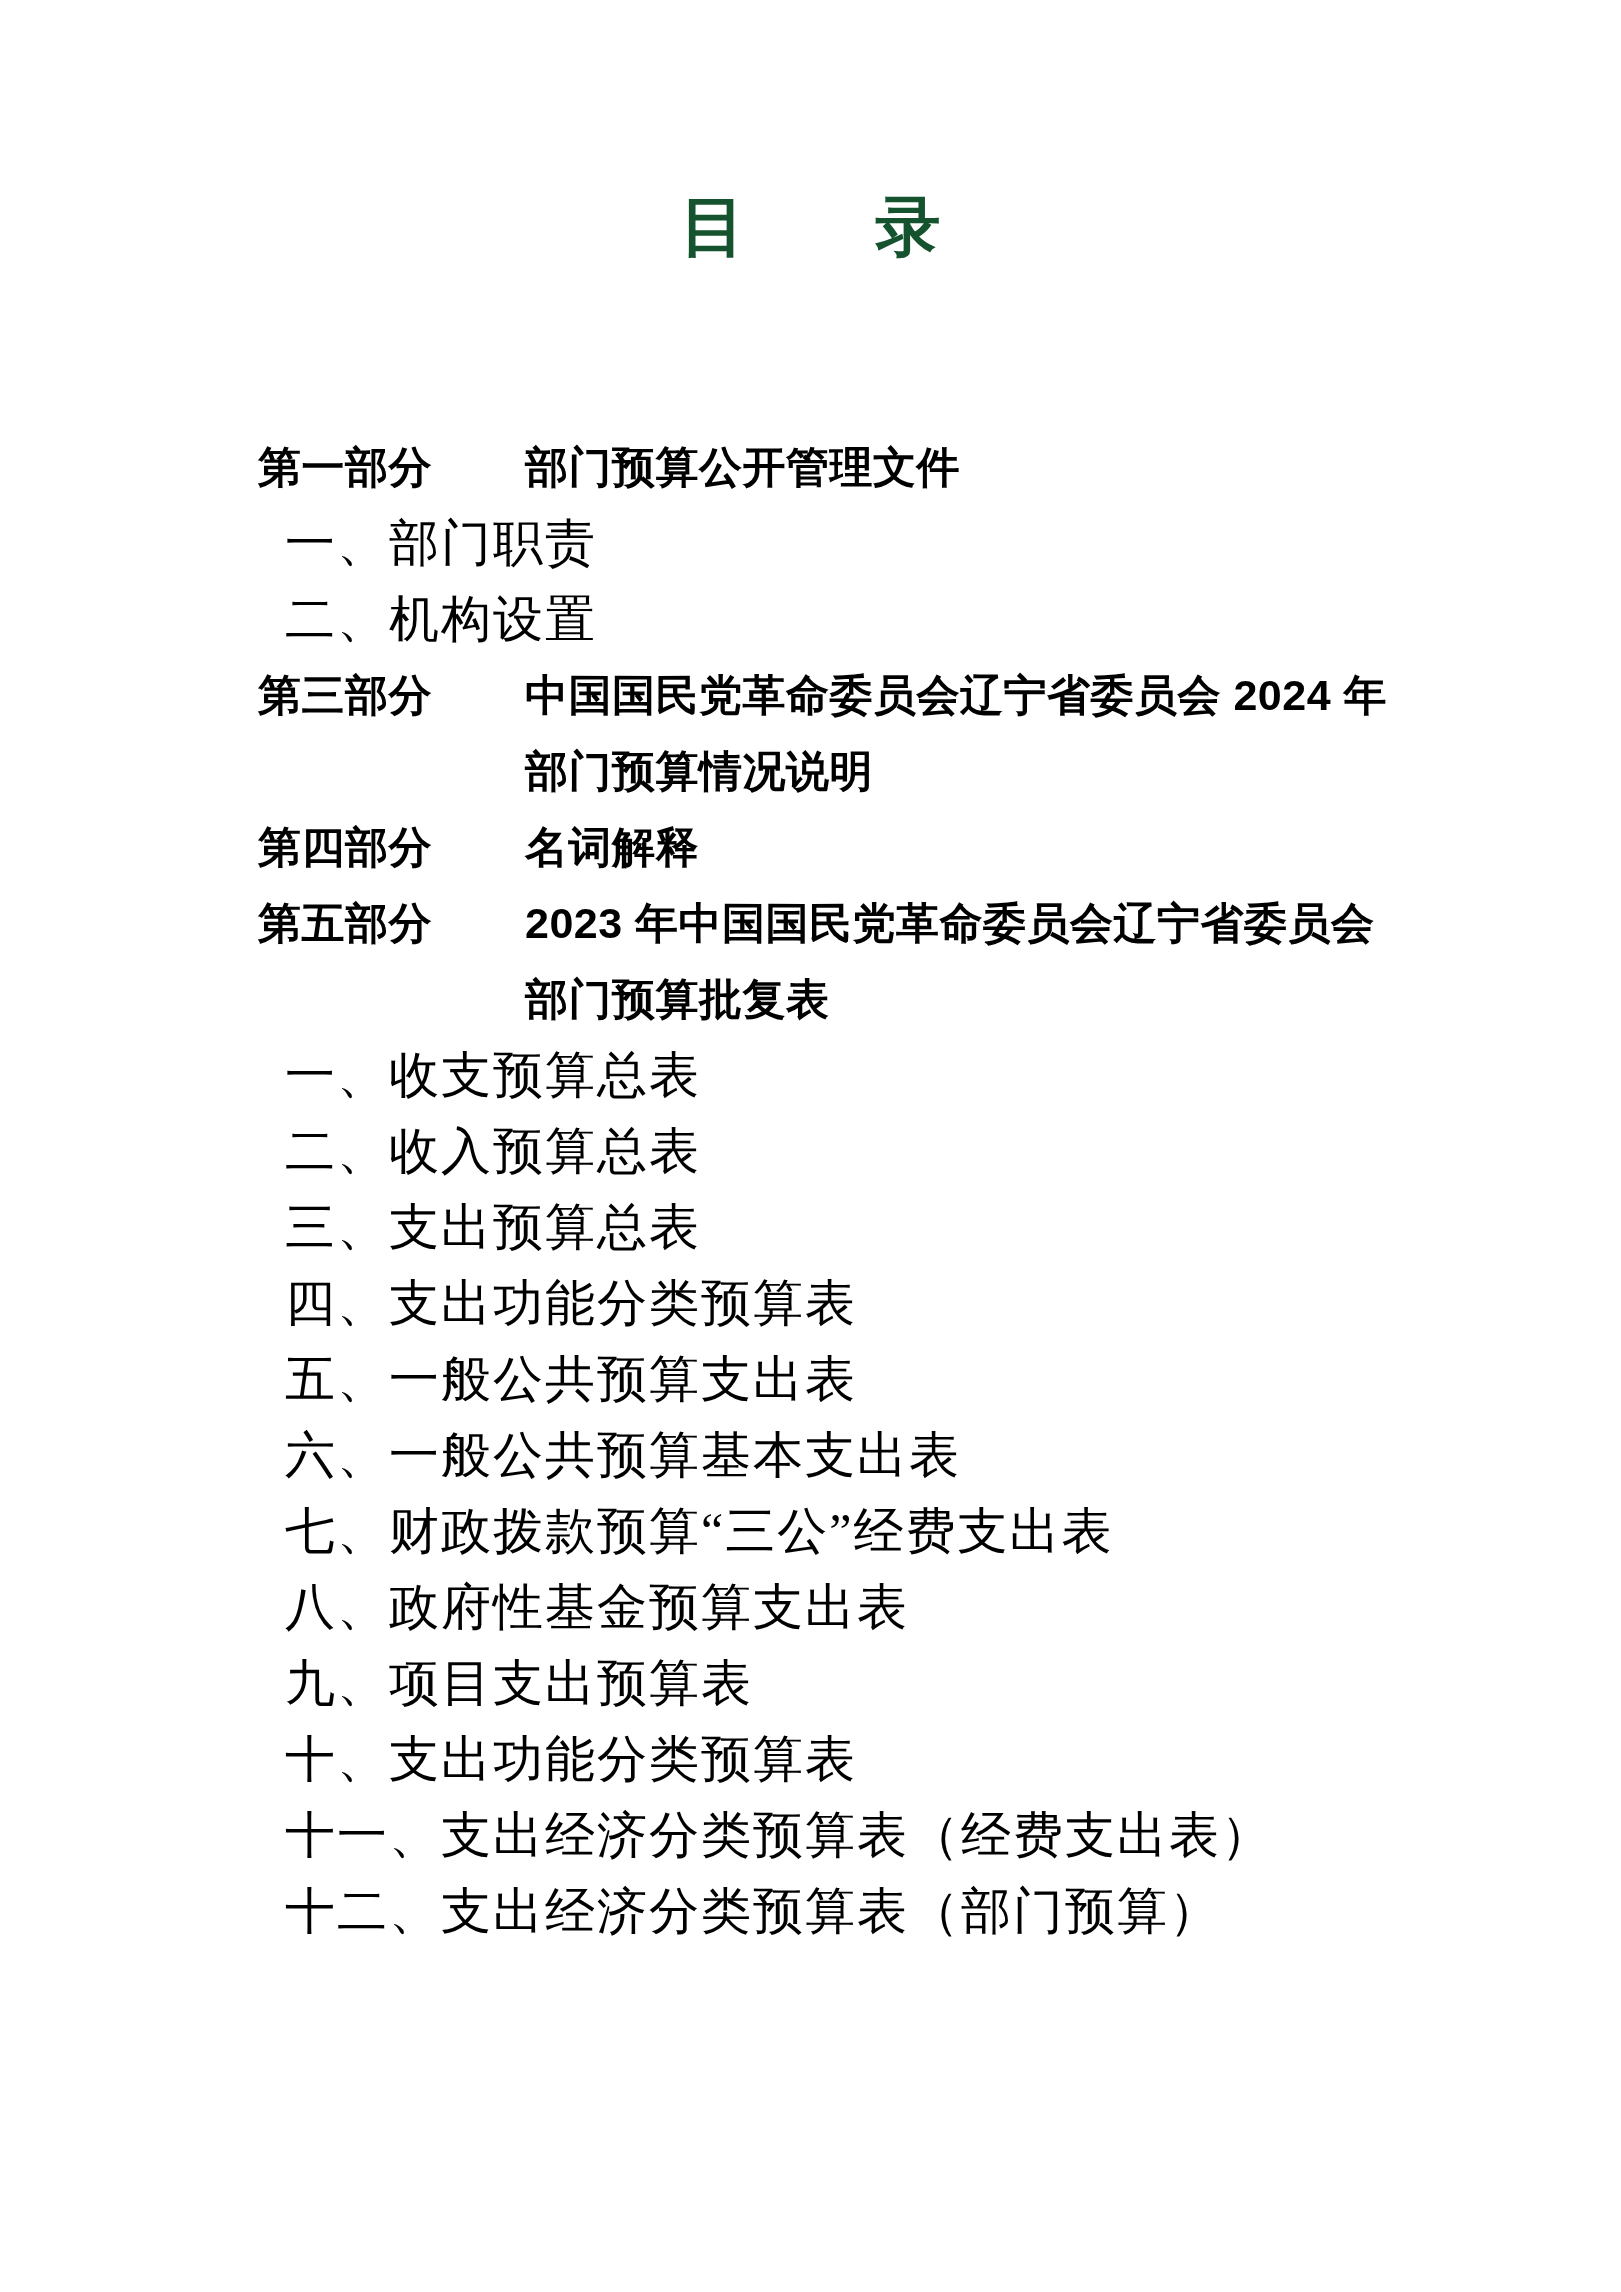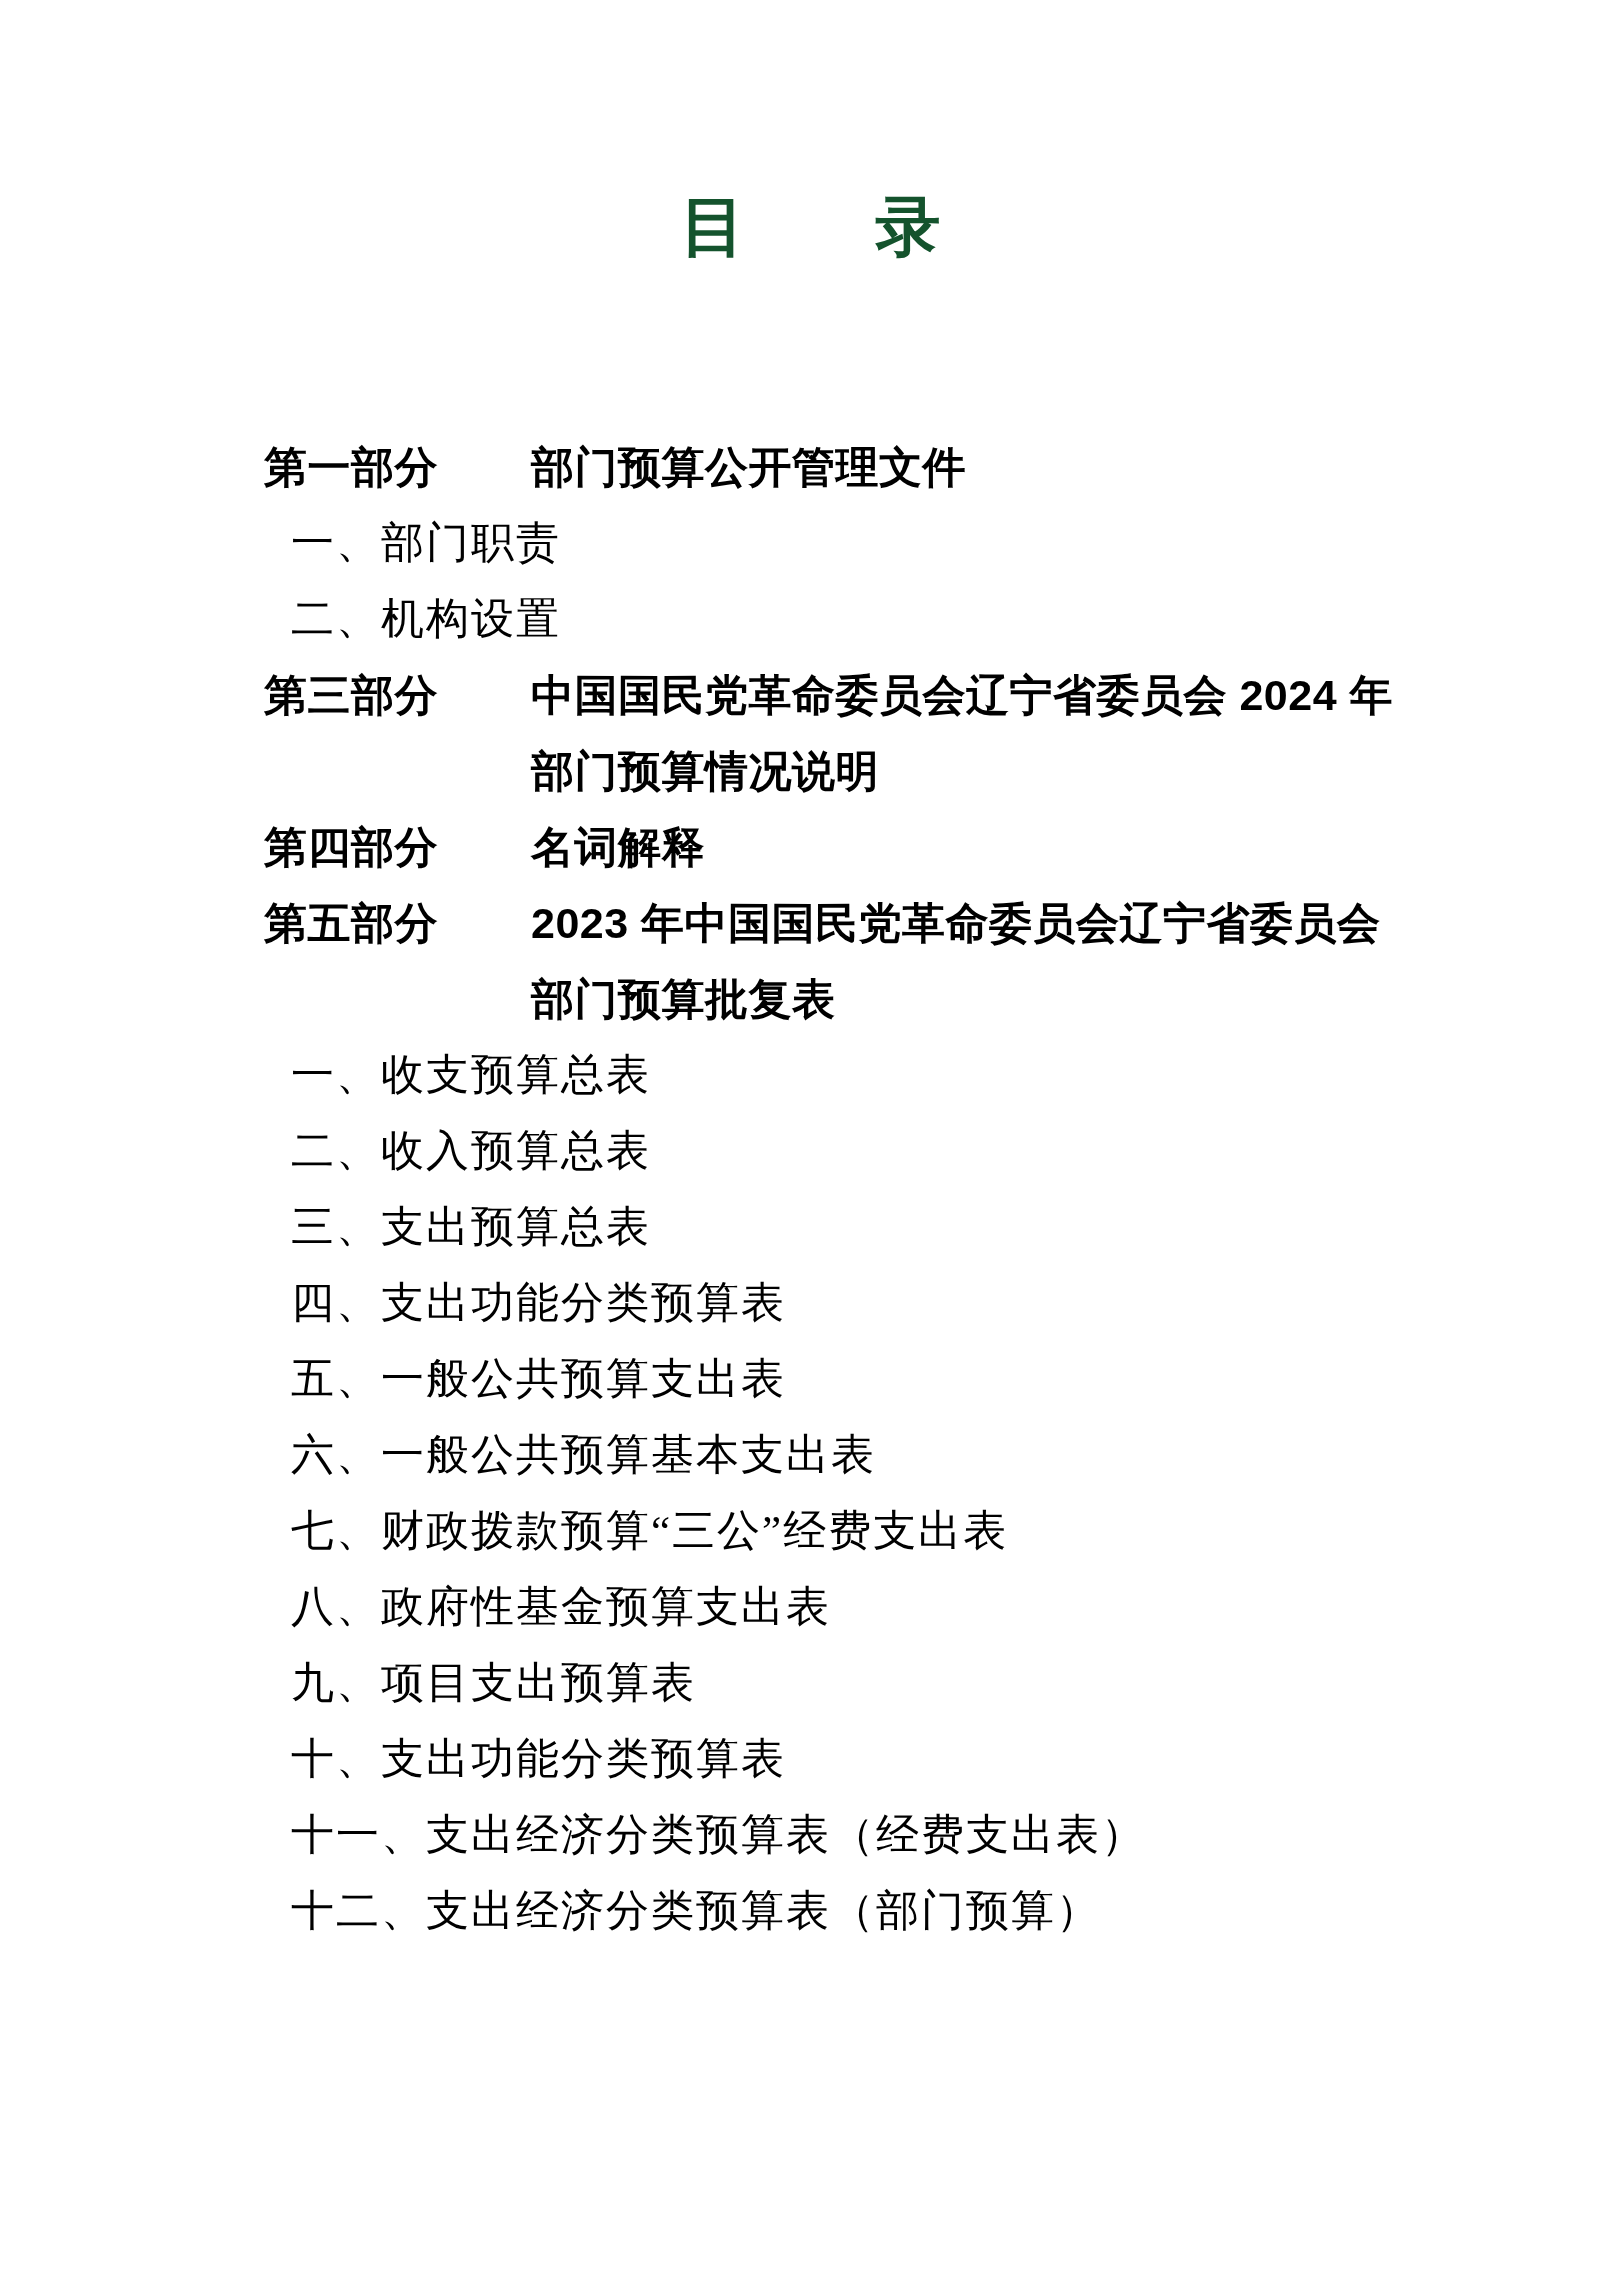--- a/index.html
+++ b/index.html
@@ -24,21 +24,21 @@
     text-align: center;
     font-family: "Liberation Serif", "DejaVu Serif", serif;
     font-weight: 700;
     font-size: 65px;
     line-height: 78px;
     color: #14532d;
   }
   .toc {
     position: absolute;
     top: 429px;
-    left: 16px;
+    left: 10px;
     width: 1429px;
   }
   .row {
     line-height: 76px;
     white-space: nowrap;
   }
   .section {
     display: flex;
     padding-left: 248px;
     font-family: "Liberation Sans", "DejaVu Sans", sans-serif;
@@ -50,21 +50,21 @@
     flex: 0 0 267px;
     width: 267px;
   }
   .section .stitle {
     flex: 0 0 auto;
   }
   .item {
     padding-left: 275px;
     font-family: "Liberation Serif", "DejaVu Serif", serif;
     font-weight: 400;
-    font-size: 43px;
+    font-size: 50px;
     letter-spacing: 2px;
   }
 </style>
 </head>
 <body>
 
 <div class="page">
 
   <h1 class="doc-title">目　　录</h1>
 

